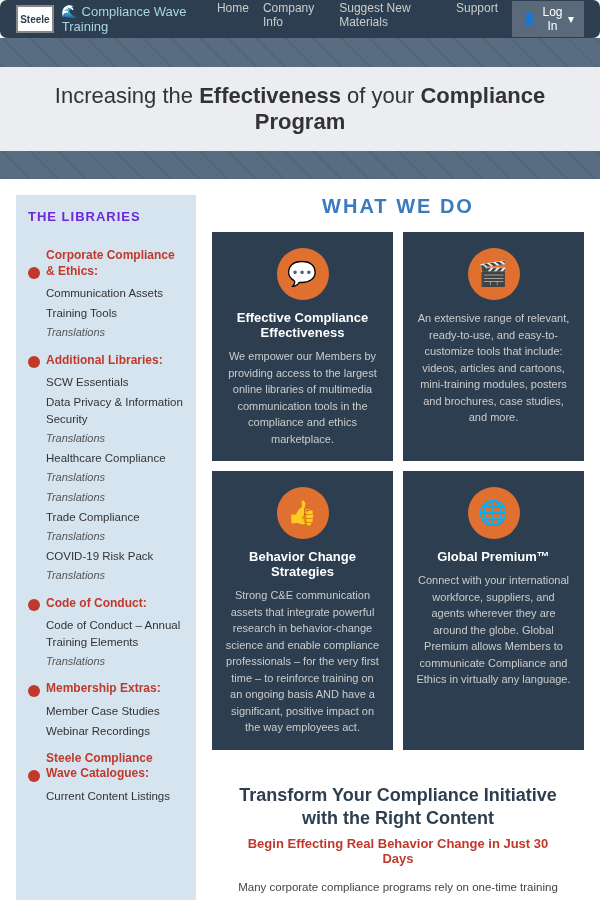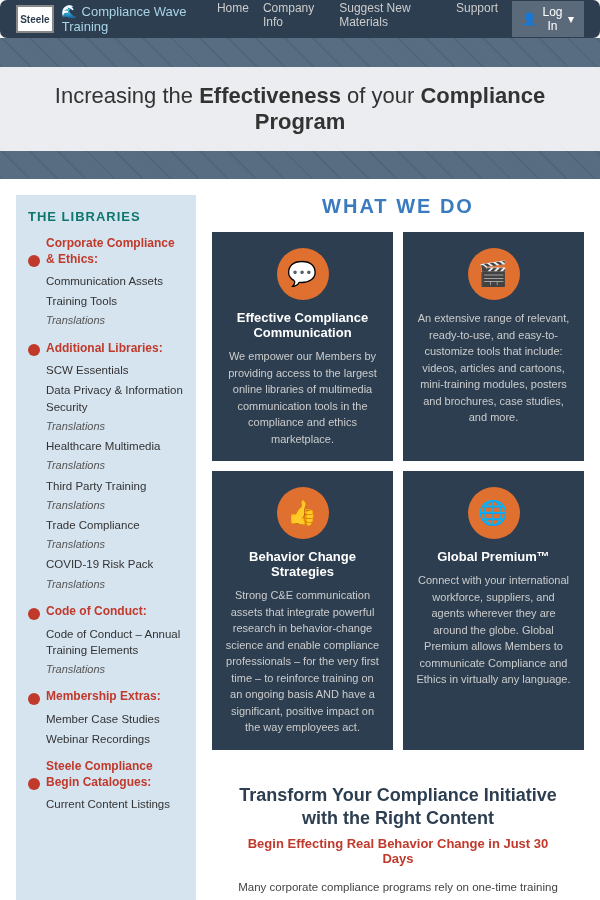--- a/index.html
+++ b/index.html
@@ -67,23 +67,23 @@
     
     .sidebar {
       width: 180px;
       flex-shrink: 0;
       background: #d6e4f0;
       padding: 14px 12px;
     }
     .sidebar-title {
       font-size: 13px;
       font-weight: bold;
-      color: #0f766e;
+      color: #6d28d9;
       letter-spacing: 1px;
-      margin-bottom: 12px;
+      margin-bottom: 24px;
     }
     .sidebar-section-header {
       display: flex;
       align-items: flex-end;
       gap: 6px;
       margin-top: 10px;
       margin-bottom: 4px;
     }
     .sidebar-dot {
       width: 12px; height: 12px;
@@ -210,23 +210,22 @@
     <div class="sidebar-item">Training Tools</div>
     <div class="sidebar-item italic">Translations</div>
 
     <div class="sidebar-section-header">
       <div class="sidebar-dot"></div>
       <span class="sidebar-section-label">Additional Libraries:</span>
     </div>
     <div class="sidebar-item">SCW Essentials</div>
     <div class="sidebar-item">Data Privacy &amp; Information Security</div>
     <div class="sidebar-item italic">Translations</div>
-    <div class="sidebar-item">Healthcare Multimedia</div>
-    <div class="sidebar-item italic">Translations</div>
-    <div class="sidebar-item">Third Party Training</div>
+    <div class="sidebar-item">Healthcare Compliance</div>
+    <div class="sidebar-item italic">Translations</div>
     <div class="sidebar-item italic">Translations</div>
     <div class="sidebar-item">Trade Compliance</div>
     <div class="sidebar-item italic">Translations</div>
     <div class="sidebar-item">COVID-19 Risk Pack</div>
     <div class="sidebar-item italic">Translations</div>
 
     <div class="sidebar-section-header">
       <div class="sidebar-dot"></div>
       <span class="sidebar-section-label">Code of Conduct:</span>
     </div>
@@ -235,35 +234,35 @@
 
     <div class="sidebar-section-header">
       <div class="sidebar-dot"></div>
       <span class="sidebar-section-label">Membership Extras:</span>
     </div>
     <div class="sidebar-item">Member Case Studies</div>
     <div class="sidebar-item">Webinar Recordings</div>
 
     <div class="sidebar-section-header">
       <div class="sidebar-dot"></div>
-      <span class="sidebar-section-label">Steele Compliance Begin Catalogues:</span>
+      <span class="sidebar-section-label">Steele Compliance Wave Catalogues:</span>
     </div>
     <div class="sidebar-item">Current Content Listings</div>
   </aside>
 
   <div class="content">
     <h2 class="section-title">WHAT WE DO</h2>
 
     <div class="cards-grid">
 
       <div class="card">
         <div class="card-icon">
           <span>💬</span>
         </div>
-        <div class="card-title">Effective Compliance Communication</div>
+        <div class="card-title">Effective Compliance Effectiveness</div>
         <div class="card-body">We empower our Members by providing access to the largest online libraries of multimedia communication tools in the compliance and ethics marketplace.</div>
       </div>
 
       <div class="card">
         <div class="card-icon">
           <span>🎬</span>
         </div>
         <div class="card-body">An extensive range of relevant, ready-to-use, and easy-to-customize tools that include: videos, articles and cartoons, mini-training modules, posters and brochures, case studies, and more.</div>
       </div>
 

